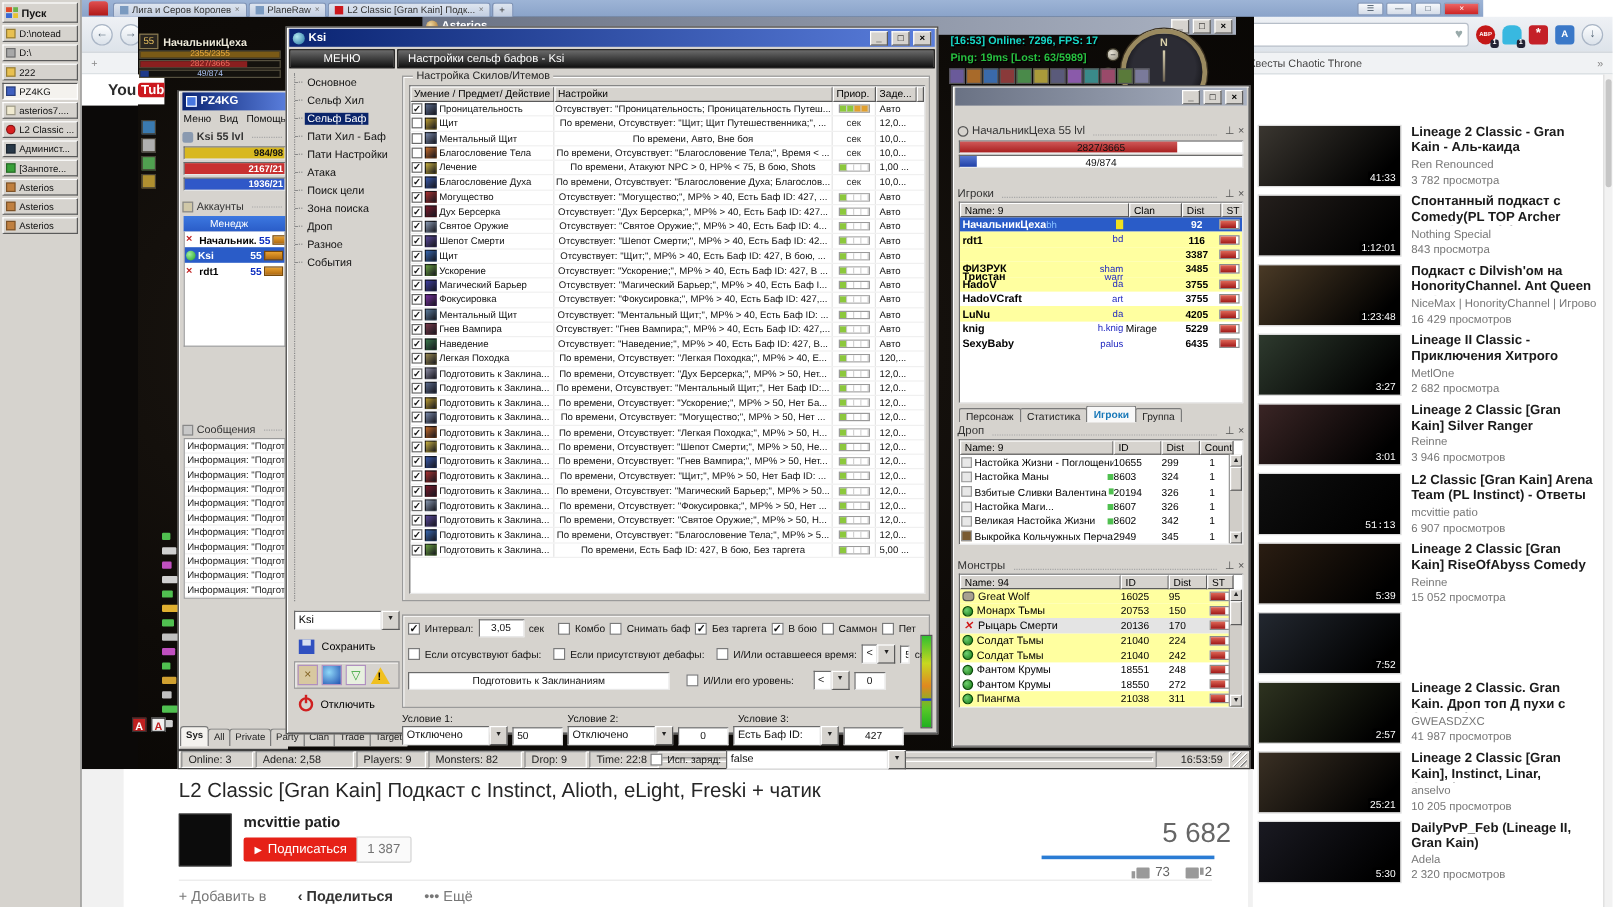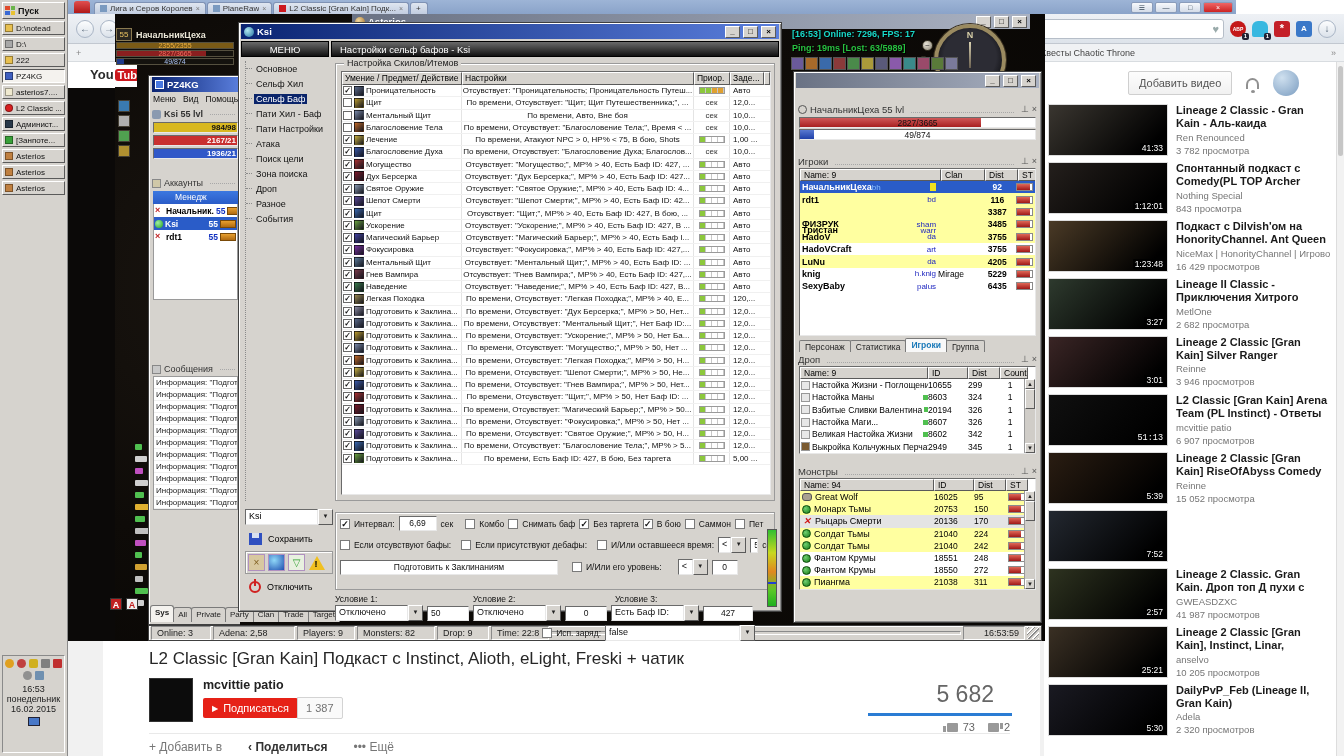--- a/index.html
+++ b/index.html
@@ -182,21 +182,21 @@
   #yt-bottom{left:68px;top:641px;width:976px;height:115px;background:#f1f1f1;z-index:4}
   #yt-card{position:absolute;left:35px;top:0;width:937px;height:115px;background:#fff;padding:8px 12px 0 46px}
   #v-title{font-size:17px;color:#262626;white-space:nowrap;overflow:hidden}
   #ch-row{display:flex;align-items:flex-start;margin-top:9px;gap:10px}
   #ch-av{width:44px;height:44px;background:#0c0c0c;flex:none;border:1px solid #333}
   #ch-name{font-size:12.5px;font-weight:bold;color:#222}
   #sub-row{display:flex;align-items:center;margin-top:5px}
   #subbtn{background:#e62117;color:#fff;font-size:11px;padding:4px 9px;border-radius:2px;display:flex;align-items:center;gap:5px;white-space:nowrap}
   #subbtn .p{font-size:8px}
   #subcnt{border:1px solid #d3d3d3;color:#737373;font-size:11px;padding:4px 8px;margin-left:-1px;border-radius:0 2px 2px 0;background:#fafafa}
-  #views{position:absolute;right:46px;top:40px;font-size:23px;color:#666;font-weight:normal}
+  #views{position:absolute;right:14px;top:40px;font-size:23px;color:#666;font-weight:normal}
   #vbar{position:absolute;right:28px;top:72px;width:144px;height:3px;background:#2a7cd4}
   #likes{position:absolute;right:30px;top:80px;display:flex;align-items:center;gap:5px;font-size:11px;color:#666}
   .thumbup{width:11px;height:9px;background:#999;border-radius:1px;position:relative;margin-left:8px}
   .thumbup::before{content:"";position:absolute;left:-4px;bottom:0;width:3px;height:6px;background:#999}
   .thumbdn{transform:rotate(180deg)}
   #act-row{position:absolute;left:46px;right:30px;top:92px;border-top:1px solid #e9e9e9;padding-top:6px;display:flex;gap:26px;font-size:12px;color:#777;align-items:center}
   #act-row .bold{color:#333;font-weight:bold}
   #scrollbar{left:1336px;top:62px;width:8px;height:694px;background:#f2f2f2;border-left:1px solid #ddd;z-index:5}
   #scrollbar .th{position:absolute;left:1px;right:1px;top:4px;height:90px;background:#c6c6c6;border-radius:3px}
 </style>
@@ -228,25 +228,20 @@
           <span>Как настроить VPN —</span>
         </span>
         <span class="bk">
           <span style="background: rgb(40, 88, 184); color: rgb(255, 255, 255); font-size: 7px; padding: 0px 2px; border-radius: 2px; font-weight: bold;">li</span>
           <span>Квесты Chaotic Throne</span>
         </span>
       </div>
     <span style="color:#888">»</span>
   </div>
 
-  <div class="abs" id="yt-head">
-    <div id="addvid">Добавить видео</div>
-    <div class="bell"></div>
-    <div id="uav"></div>
-  </div>
   <div class="abs" id="yt-side">
       <div class="vid">
         <div class="vthumb" style="background: linear-gradient(135deg, rgb(58, 54, 48) 0%, rgb(0, 0, 0) 85%);">
           <span class="vdur">41:33</span>
         </div>
         <div class="vinfo">
           <div class="vtitle">Lineage 2 Classic - Gran Kain - Аль-каида терроризирует окрестности,</div>
           <div class="vchan">Ren Renounced</div>
           <div class="vviews">3 782 просмотра</div>
         </div>
@@ -491,21 +486,21 @@
         </div>
         <div class="pzbar">
           <i style="position: absolute; left: 0px; top: 0px; bottom: 0px; width: 100%; background: linear-gradient(rgb(200, 48, 48), rgb(200, 48, 48));"></i>
           <b style="color: rgb(255, 255, 255);">2167/21</b>
         </div>
         <div class="pzbar">
           <i style="position: absolute; left: 0px; top: 0px; bottom: 0px; width: 100%; background: linear-gradient(rgb(48, 88, 200), rgb(48, 88, 200));"></i>
           <b style="color: rgb(255, 255, 255);">1936/21</b>
         </div>
       </div>
-    <div class="sect" style="margin-top:17px">
+    <div class="sect" style="margin-top:6px">
       <div class="sicon" style="background:#d0c8a8;border:1px solid #888"></div>
       <span>Аккаунты</span>
         <div class="dots"></div>
     </div>
     <div id="pz-accth">Менедж</div>
     <div id="pz-accts">
         <div class="acct">
           <span class="swico">×</span>
           <span class="nm">Начальник.</span>
           <span class="lv">55</span>
@@ -1513,21 +1508,21 @@
       <div style="display:flex;align-items:center;gap:6px;margin:7px 0 0 4px">
         <div id="power"></div>
         <span style="font-size:9px">Отключить</span>
       </div>
     </div>
     <div id="ksi-bot">
       <div style="border:1px solid #9a9a9a;box-shadow:inset 1px 1px 0 #fff;margin-top:5px;padding:3px 4px;height:78px">
         <div class="frow">
           <div class="chk">✓</div>
           <span class="lbl">Интервал:</span>
-          <div class="fld" style="width:38px;text-align:center">6,69</div>
+          <div class="fld" style="width:38px;text-align:center">3,05</div>
           <span class="lbl">сек</span>
           <div class="chk" style="margin-left:8px"></div>
             <span class="lbl">Комбо</span>
           <div class="chk"></div>
             <span class="lbl">Снимать баф</span>
           <div class="chk">✓</div>
             <span class="lbl">Без таргета</span>
           <div class="chk">✓</div>
             <span class="lbl">В бою</span>
           <div class="chk"></div>
@@ -1673,30 +1668,15 @@
         </div>
         <div class="tk">
           <span class="tkic" style="background: rgb(192, 128, 64);"></span>
           <span>Asterios</span>
         </div>
         <div class="tk">
           <span class="tkic" style="background: rgb(192, 128, 64);"></span>
           <span>Asterios</span>
         </div>
       </div>
-    <div class="abs" id="tray">
-      <div id="tray-icons">
-          <div class="tricon" style="background: rgb(224, 160, 32); border-radius: 50%;"></div>
-          <div class="tricon" style="background: rgb(192, 64, 64); border-radius: 50%;"></div>
-          <div class="tricon" style="background: rgb(208, 176, 32); border-radius: 2px;"></div>
-          <div class="tricon" style="background: rgb(128, 128, 128); border-radius: 1px;"></div>
-          <div class="tricon" style="background: rgb(192, 48, 48); border-radius: 1px;"></div>
-          <div class="tricon" style="background: rgb(144, 144, 144); border-radius: 50%;"></div>
-          <div class="tricon" style="background: rgb(112, 144, 176); border-radius: 1px;"></div>
-        </div>
-      <div>16:53</div>
-      <div>понедельник</div>
-      <div>16.02.2015</div>
-      <div style="margin-top:3px"><span style="display:inline-block;width:12px;height:9px;background:#4878c8;border:1px solid #223"></span></div>
-    </div>
   </div>
 
 </div>
 
 </body></html>

